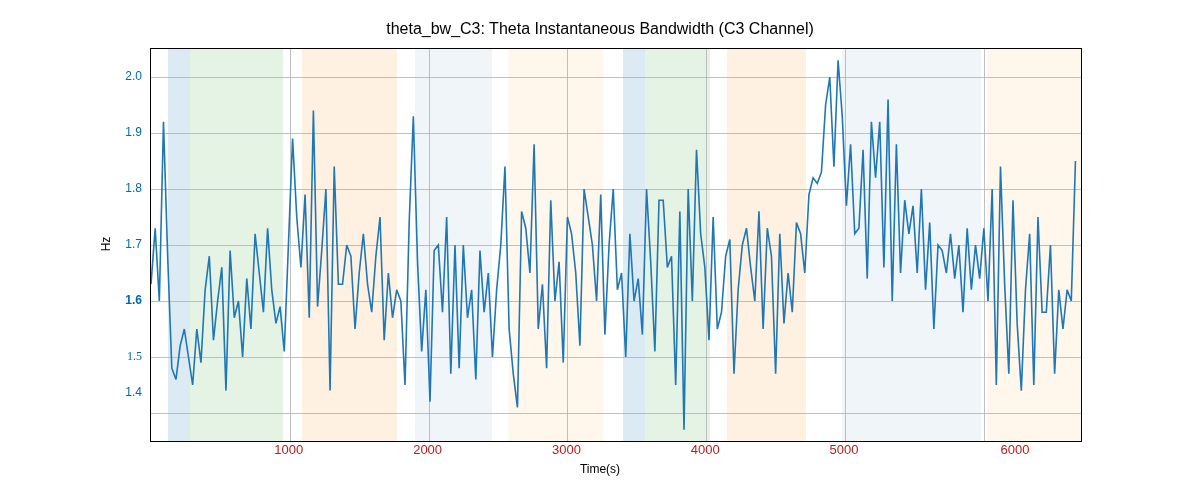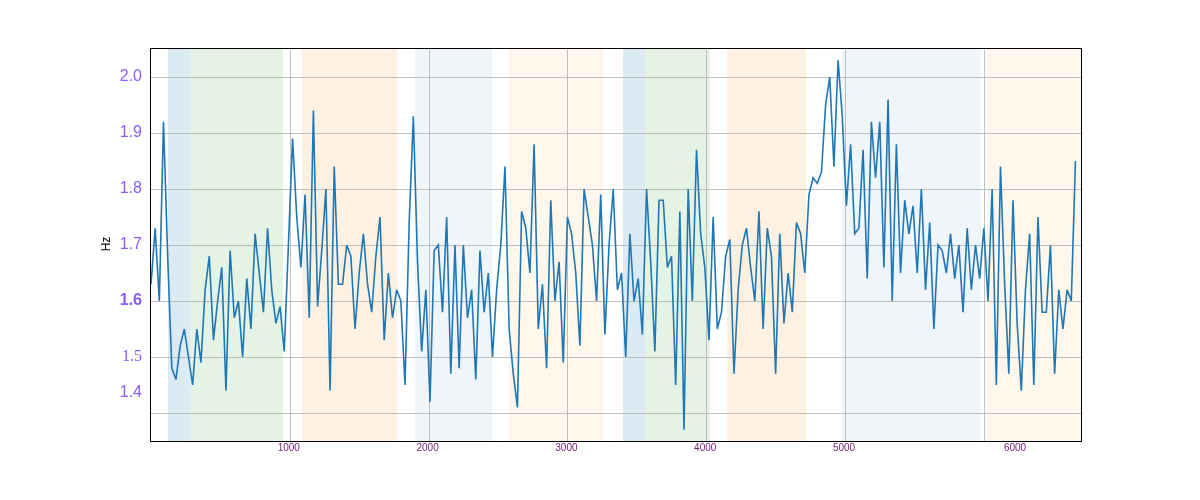--- a/index.html
+++ b/index.html
@@ -67,29 +67,29 @@
   }
   .series polyline {
     fill: none;
     stroke: #1f77b4;
     stroke-width: 1.6;
   }
   .x-tick {
     position: absolute;
     top: 442px;
     transform: translateX(-50%);
-    font-size: 10px;
-    color: #701a75;
+    font-size: 13px;
+    color: #b91c1c;
   }
   .y-tick {
     position: absolute;
     right: 1058px;
     transform: translateY(-50%);
-    font-size: 16px;
-    color: #8b5cf6;
+    font-size: 12px;
+    color: #0369a1;
     text-align: right;
   }
   .xlabel {
     position: absolute;
     top: 462px;
     left: 0;
     right: 0;
     text-align: center;
     font-size: 12px;
     color: #000;
@@ -101,20 +101,21 @@
     transform: translate(-50%, -50%) rotate(-90deg);
     font-size: 12px;
     color: #000;
   }
 </style>
 </head>
 <body>
 
 <div class="chart-container">
 
+  <div class="title">theta_bw_C3: Theta Instantaneous Bandwidth (C3 Channel)</div>
 
   <div class="plot-area">
     <div id="bands">
         <div class="band" style="left: 16.6567px; width: 22.209px; background: rgb(156, 194, 222);"></div>
         <div class="band" style="left: 38.8657px; width: 93px; background: rgb(180, 220, 180);"></div>
         <div class="band" style="left: 151.299px; width: 94.3881px; background: rgb(255, 214, 171);"></div>
         <div class="band" style="left: 263.731px; width: 77.7313px; background: rgb(213, 226, 240);"></div>
         <div class="band" style="left: 358.119px; width: 94.3881px; background: rgb(255, 228, 200);"></div>
         <div class="band" style="left: 471.94px; width: 22.209px; background: rgb(156, 194, 222);"></div>
         <div class="band" style="left: 494.149px; width: 65.2388px; background: rgb(180, 220, 180);"></div>
@@ -155,15 +156,16 @@
   <div id="y-ticks">
       <div class="y-tick" style="top: 392px;">1.4</div>
       <div class="y-tick" style="top: 356px; font-family: Liberation Serif, serif;">1.5</div>
       <div class="y-tick" style="top: 300px; font-weight: bold;">1.6</div>
       <div class="y-tick" style="top: 244px;">1.7</div>
       <div class="y-tick" style="top: 188px;">1.8</div>
       <div class="y-tick" style="top: 132px;">1.9</div>
       <div class="y-tick" style="top: 76px;">2.0</div>
     </div>
 
+  <div class="xlabel">Time(s)</div>
   <div class="ylabel">Hz</div>
 
 </div>
 
 </body></html>

